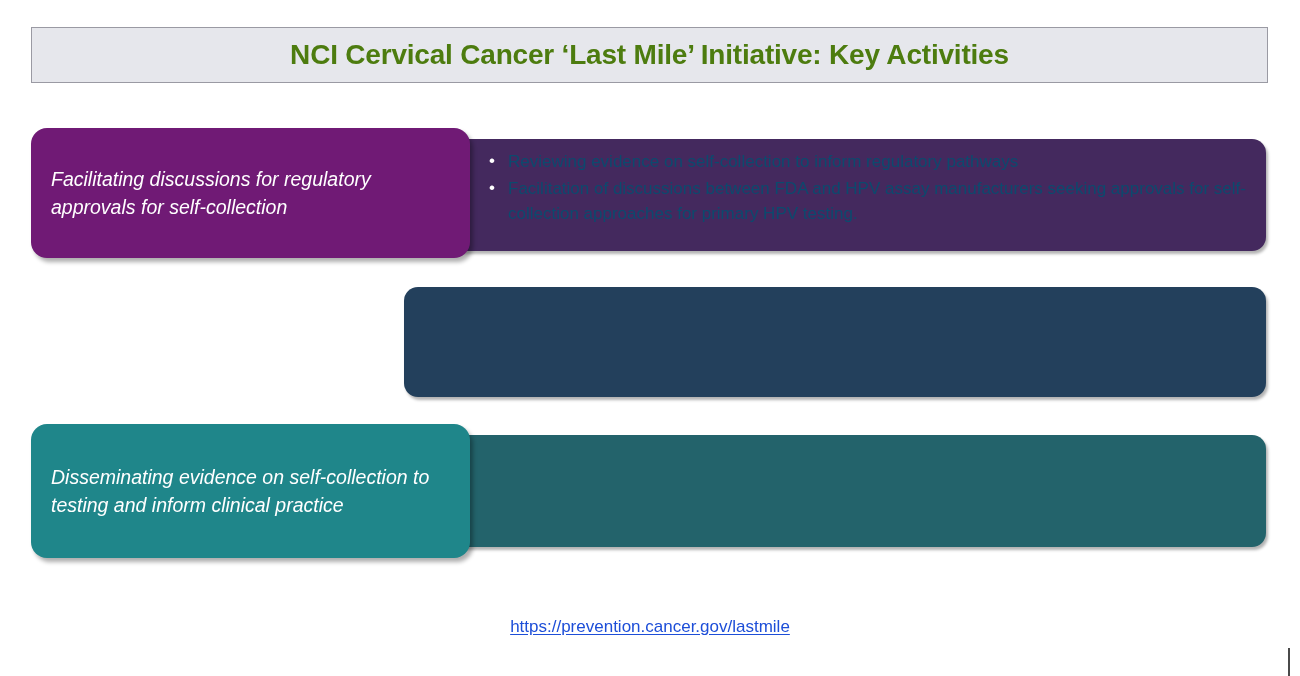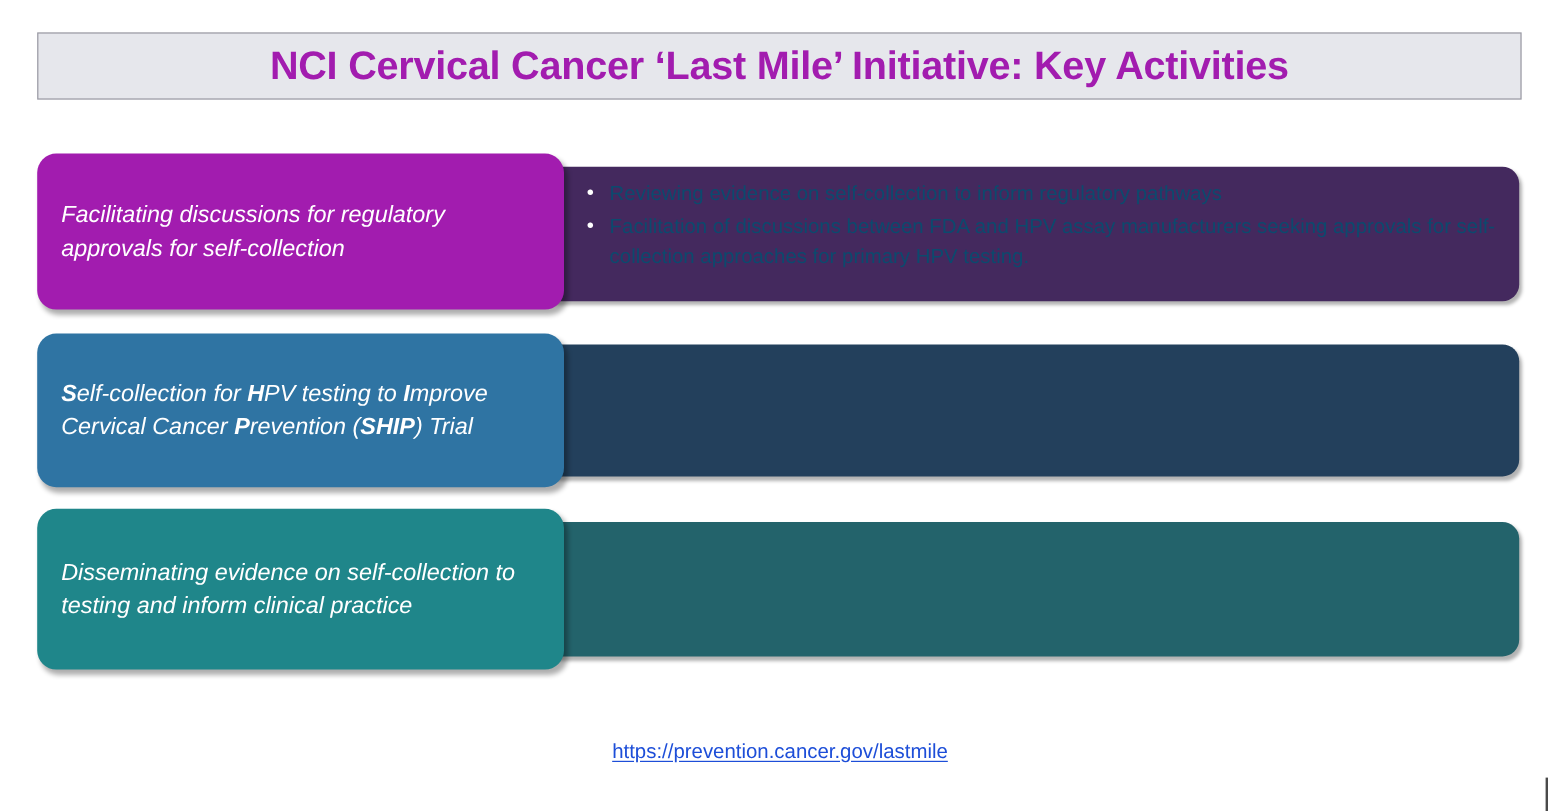--- a/index.html
+++ b/index.html
@@ -26,23 +26,23 @@
     height: 56px;
     background: #e6e7ec;
     border: 1px solid #9a9aa3;
     box-sizing: border-box;
     display: flex;
     align-items: center;
     justify-content: center;
   }
   .title-text {
     font-family: "Liberation Sans", sans-serif;
-    font-size: 33px;
+    font-size: 28px;
     font-weight: bold;
-    color: #a21caf;
+    color: #4d7c0f;
     letter-spacing: -0.2px;
     white-space: nowrap;
   }
 
   
   .row {
     position: absolute;
     left: 0;
     width: 1300px;
   }
@@ -78,21 +78,21 @@
     top: 0;
     width: 439px;
     box-sizing: border-box;
     border-radius: 16px;
     box-shadow: 3px 4px 4px rgba(0,0,0,0.32);
     z-index: 2;
     display: flex;
     align-items: center;
     padding: 0 22px 0 20px;
   }
-  .row-1 .label-box { height: 130px; background: #a21caf; }
+  .row-1 .label-box { height: 130px; background: #701a75; }
   .row-2 .label-box { height: 128px; background: #2f74a3; }
   .row-3 .label-box { height: 134px; background: #1f868a; }
 
   .label-text {
     font-family: "Liberation Sans", sans-serif;
     font-style: italic;
     font-size: 19.5px;
     line-height: 1.46;
     color: #ffffff;
   }
@@ -166,23 +166,20 @@
     <div class="label-text">Facilitating discussions for regulatory approvals for self-collection</div>
   </div>
   <div class="bullets">
     <div class="bullet-item">Reviewing evidence on self-collection to inform regulatory pathways</div>
     <div class="bullet-item">Facilitation of discussions between FDA and HPV assay manufacturers seeking approvals for self-collection approaches for primary HPV testing.</div>
   </div>
 </div>
 
 <div class="row row-2">
   <div class="content-panel"></div>
-  <div class="label-box">
-    <div class="label-text"><b>S</b>elf-collection for <b>H</b>PV testing to <b>I</b>mprove Cervical Cancer <b>P</b>revention (<b>SHIP</b>) Trial</div>
-  </div>
 </div>
 
 <div class="row row-3">
   <div class="content-panel"></div>
   <div class="label-box">
     <div class="label-text">Disseminating evidence on self-collection to testing and inform clinical practice</div>
   </div>
 </div>
 
 <div class="footer-link-wrap">

